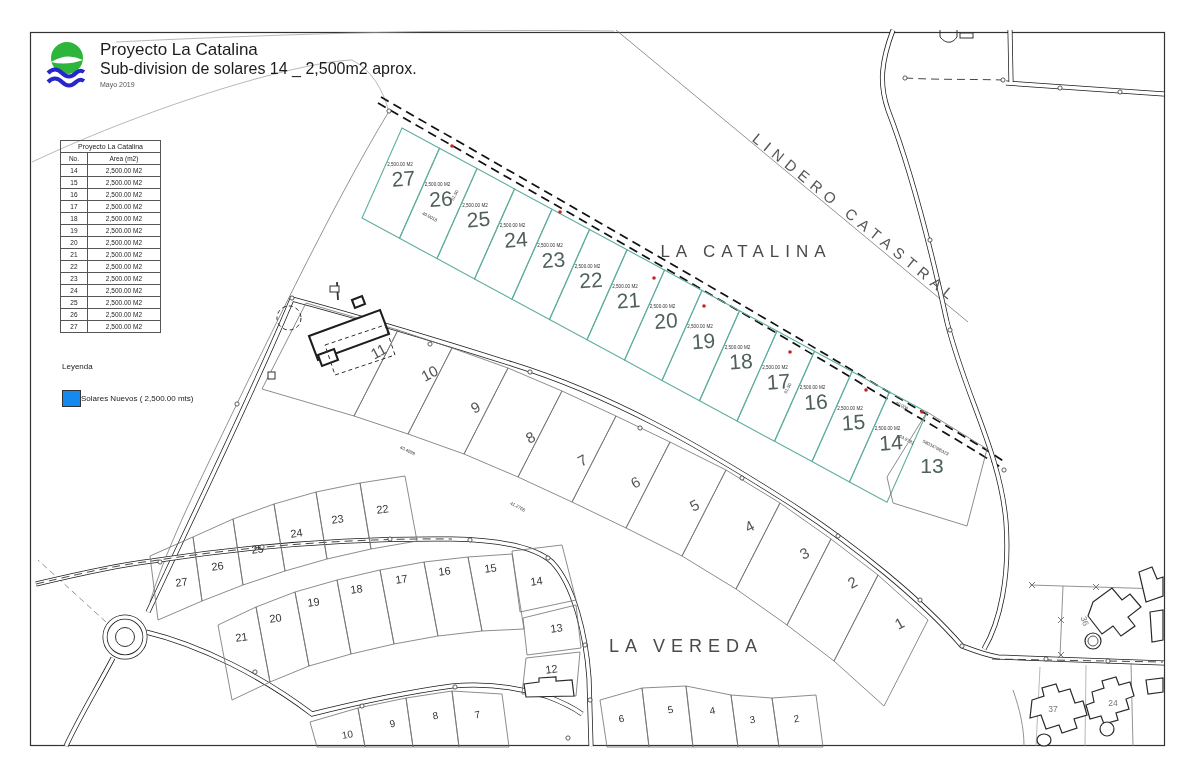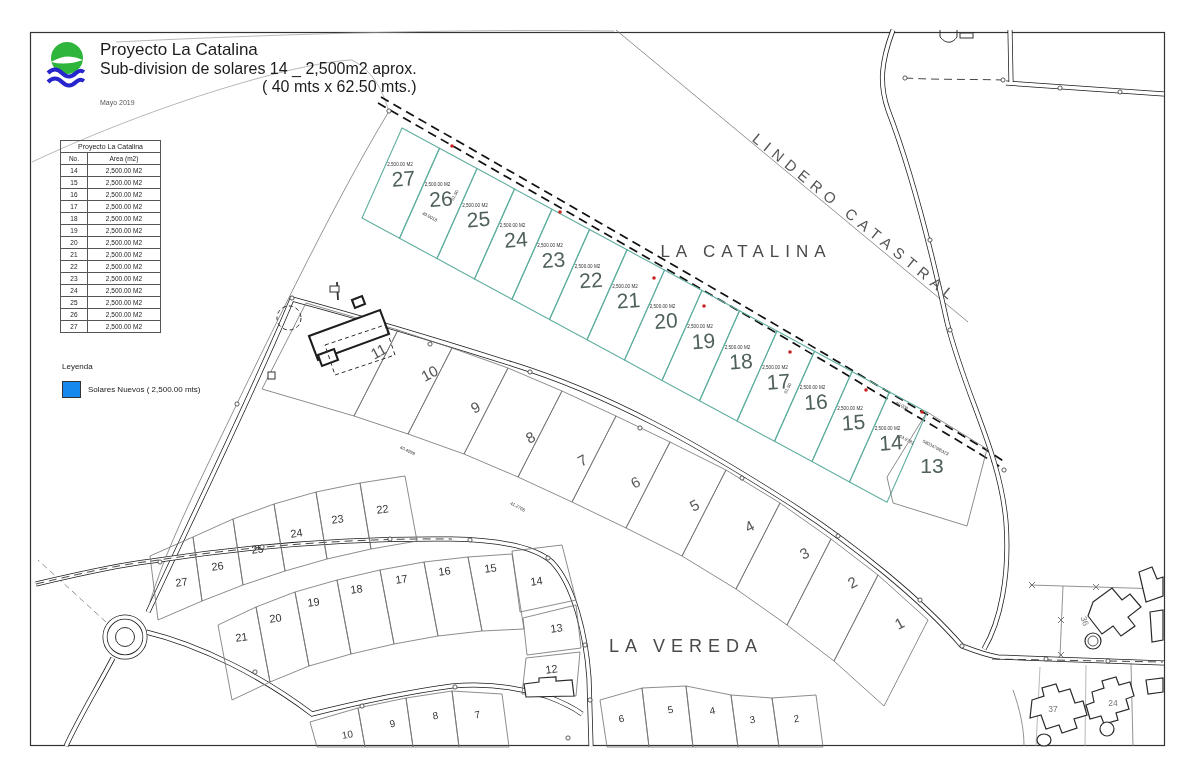--- a/index.html
+++ b/index.html
@@ -11,22 +11,22 @@
   .t-line1{font-size:17px;color:#1c1c1c;}
   .t-line2,.t-line3{font-size:16px;color:#1c1c1c;text-align:right;}
   .t-date{font-size:7px;color:#555;margin-top:3px;}
   
   #lot-table{left:60px;top:140px;width:101px;border-collapse:collapse;position:absolute;}
   #lot-table td,#lot-table th{border:1px solid #555;font-weight:normal;
       font-size:6.5px;padding:1px 2px;text-align:center;color:#222;height:9px;}
   #lot-table .tbl-title{font-size:7px;}
   
   #legend{left:62px;top:362px;width:220px;font-size:8px;color:#222;}
-  #legend .lg-title{margin-bottom:10px;}
-  #legend .lg-row{display:flex;align-items:center;gap:7px;}
+  #legend .lg-title{margin-bottom:19px;}
+  #legend .lg-row{display:flex;align-items:center;}
   #legend .swatch{width:17px;height:15px;border:0.5px solid #333;}
   
   #map{left:0;top:0;}
   .road-under{stroke:#1b1b1b;stroke-width:5;fill:none;}
   .road-over{stroke:#ffffff;stroke-width:3.5;fill:none;}
   .centerdash{stroke:#333;stroke-width:0.9;fill:none;stroke-dasharray:8 5;}
   .thin{stroke:#777;stroke-width:0.8;fill:none;}
   .thin2{stroke:#999;stroke-width:0.7;fill:none;}
   .dashbnd{stroke:#111;stroke-width:1.7;fill:none;stroke-dasharray:9 5.5;}
   .cyanlot{stroke:#5fae9f;stroke-width:1.1;fill:none;}
@@ -318,21 +318,20 @@
   <div style="display:flex;gap:10px;align-items:flex-start;">
     <svg width="48" height="50" viewBox="0 0 48 50">
       <circle cx="25" cy="18" r="16" fill="#2eb53b"></circle>
       <path d="M9,22 Q25,12 41,20 Q24,26 9,22 Z" fill="#ffffff"></path>
       <path d="M6,33 Q13,26 20,33 Q27,40 34,33 Q38,29 42,32" fill="none" stroke="#2626cc" stroke-width="4"></path>
       <path d="M6,42 Q13,35 20,42 Q27,49 34,42 Q38,38 42,41" fill="none" stroke="#2626cc" stroke-width="4"></path>
     </svg>
     <div>
       <div class="t-line1">Proyecto La Catalina</div>
       <div class="t-line2">Sub-division de solares 14 _ 2,500m2 aprox.</div>
-      <div class="t-line3">( 40 mts x 62.50 mts.)</div>
       <div class="t-date">Mayo 2019</div>
     </div>
   </div>
 </div>
 
 <table id="lot-table">
   <thead>
     <tr>
         <th colspan="2" class="tbl-title">Proyecto La Catalina</th>
       </tr>

